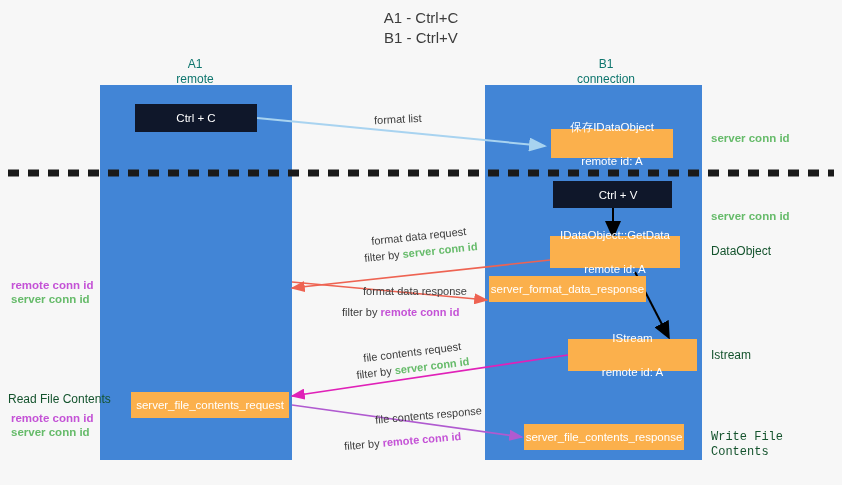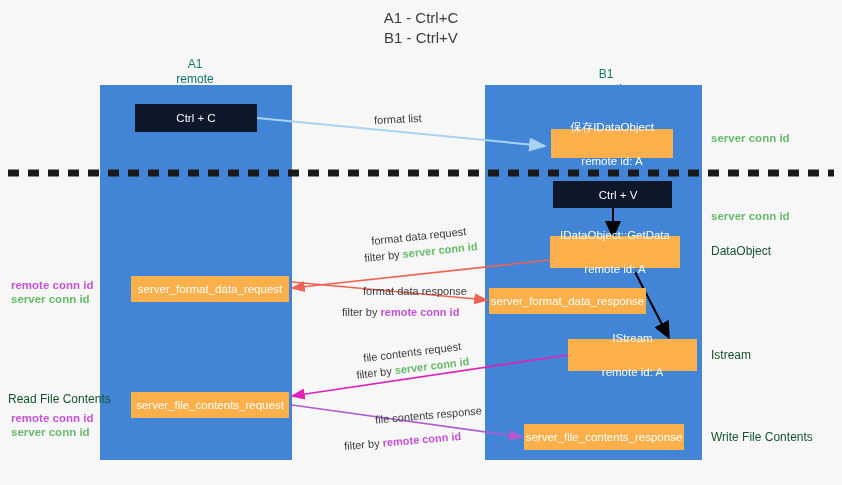--- a/index.html
+++ b/index.html
@@ -63,21 +63,21 @@
 
   <div class="abs title">
     <div>A1 - Ctrl+C</div>
     <div>B1 - Ctrl+V</div>
   </div>
 
   <div class="abs lane-head" style="left:119px;top:57px;width:152px;">
     <div>A1</div>
     <div>remote</div>
   </div>
-  <div class="abs lane-head" style="left:530px;top:57px;width:152px;margin-top:10px;">
+  <div class="abs lane-head" style="left:530px;top:57px;width:152px;">
     <div>B1</div>
     <div>connection</div>
   </div>
 
   <div class="abs lane" style="left:100px;top:85px;width:192px;height:375px;"></div>
   <div class="abs lane" style="left:485px;top:85px;width:217px;height:375px;"></div>
 
   <svg class="overlay" viewBox="0 0 842 485" xmlns="http://www.w3.org/2000/svg">
     <defs>
       <marker id="ar-blue" markerWidth="9" markerHeight="7" refX="8" refY="3.5" orient="auto">
@@ -130,25 +130,22 @@
   <div class="abs box orange" style="left:550px;top:236px;width:130px;height:32px;">
     <span>IDataObject::GetData</span>
     <span>remote id: A</span>
   </div>
 
   <div class="abs box orange" style="left:568px;top:339px;width:129px;height:32px;">
     <span>IStream</span>
     <span>remote id: A</span>
   </div>
 
-  <div class="abs box orange" style="left:131px;top:276px;width:158px;height:26px;">
-    <span>server_format_data_request</span>
-  </div>
-
-  <div class="abs box orange" style="left:489px;top:288px;width:157px;height:26px;">
+
+  <div class="abs box orange" style="left:489px;top:276px;width:157px;height:26px;">
     <span>server_format_data_response</span>
   </div>
 
   <div class="abs box orange" style="left:131px;top:392px;width:158px;height:26px;">
     <span>server_file_contents_request</span>
   </div>
 
   <div class="abs box orange" style="left:524px;top:424px;width:160px;height:26px;">
     <span>server_file_contents_response</span>
   </div>
@@ -186,21 +183,21 @@
   </div>
 
   <div class="abs green-txt" style="left:711px;top:131px;">server conn id</div>
 
   <div class="abs green-txt" style="left:711px;top:209px;">server conn id</div>
 
   <div class="abs side-label" style="left:711px;top:244px;">DataObject</div>
 
   <div class="abs side-label" style="left:711px;top:348px;">Istream</div>
 
-  <div class="abs side-label" style="left:711px;top:430px;">Write File Contents</div>
+  <div class="abs side-label" style="left:711px;top:430px;font-family:Liberation Mono, monospace;">Write File Contents</div>
 
   <div class="abs purple-txt" style="left:11px;top:278px;">remote conn id</div>
   <div class="abs green-txt" style="left:11px;top:292px;">server conn id</div>
 
   <div class="abs side-label" style="left:8px;top:392px;">Read File Contents</div>
   <div class="abs purple-txt" style="left:11px;top:411px;">remote conn id</div>
   <div class="abs green-txt" style="left:11px;top:425px;">server conn id</div>
 
 </div>
 

